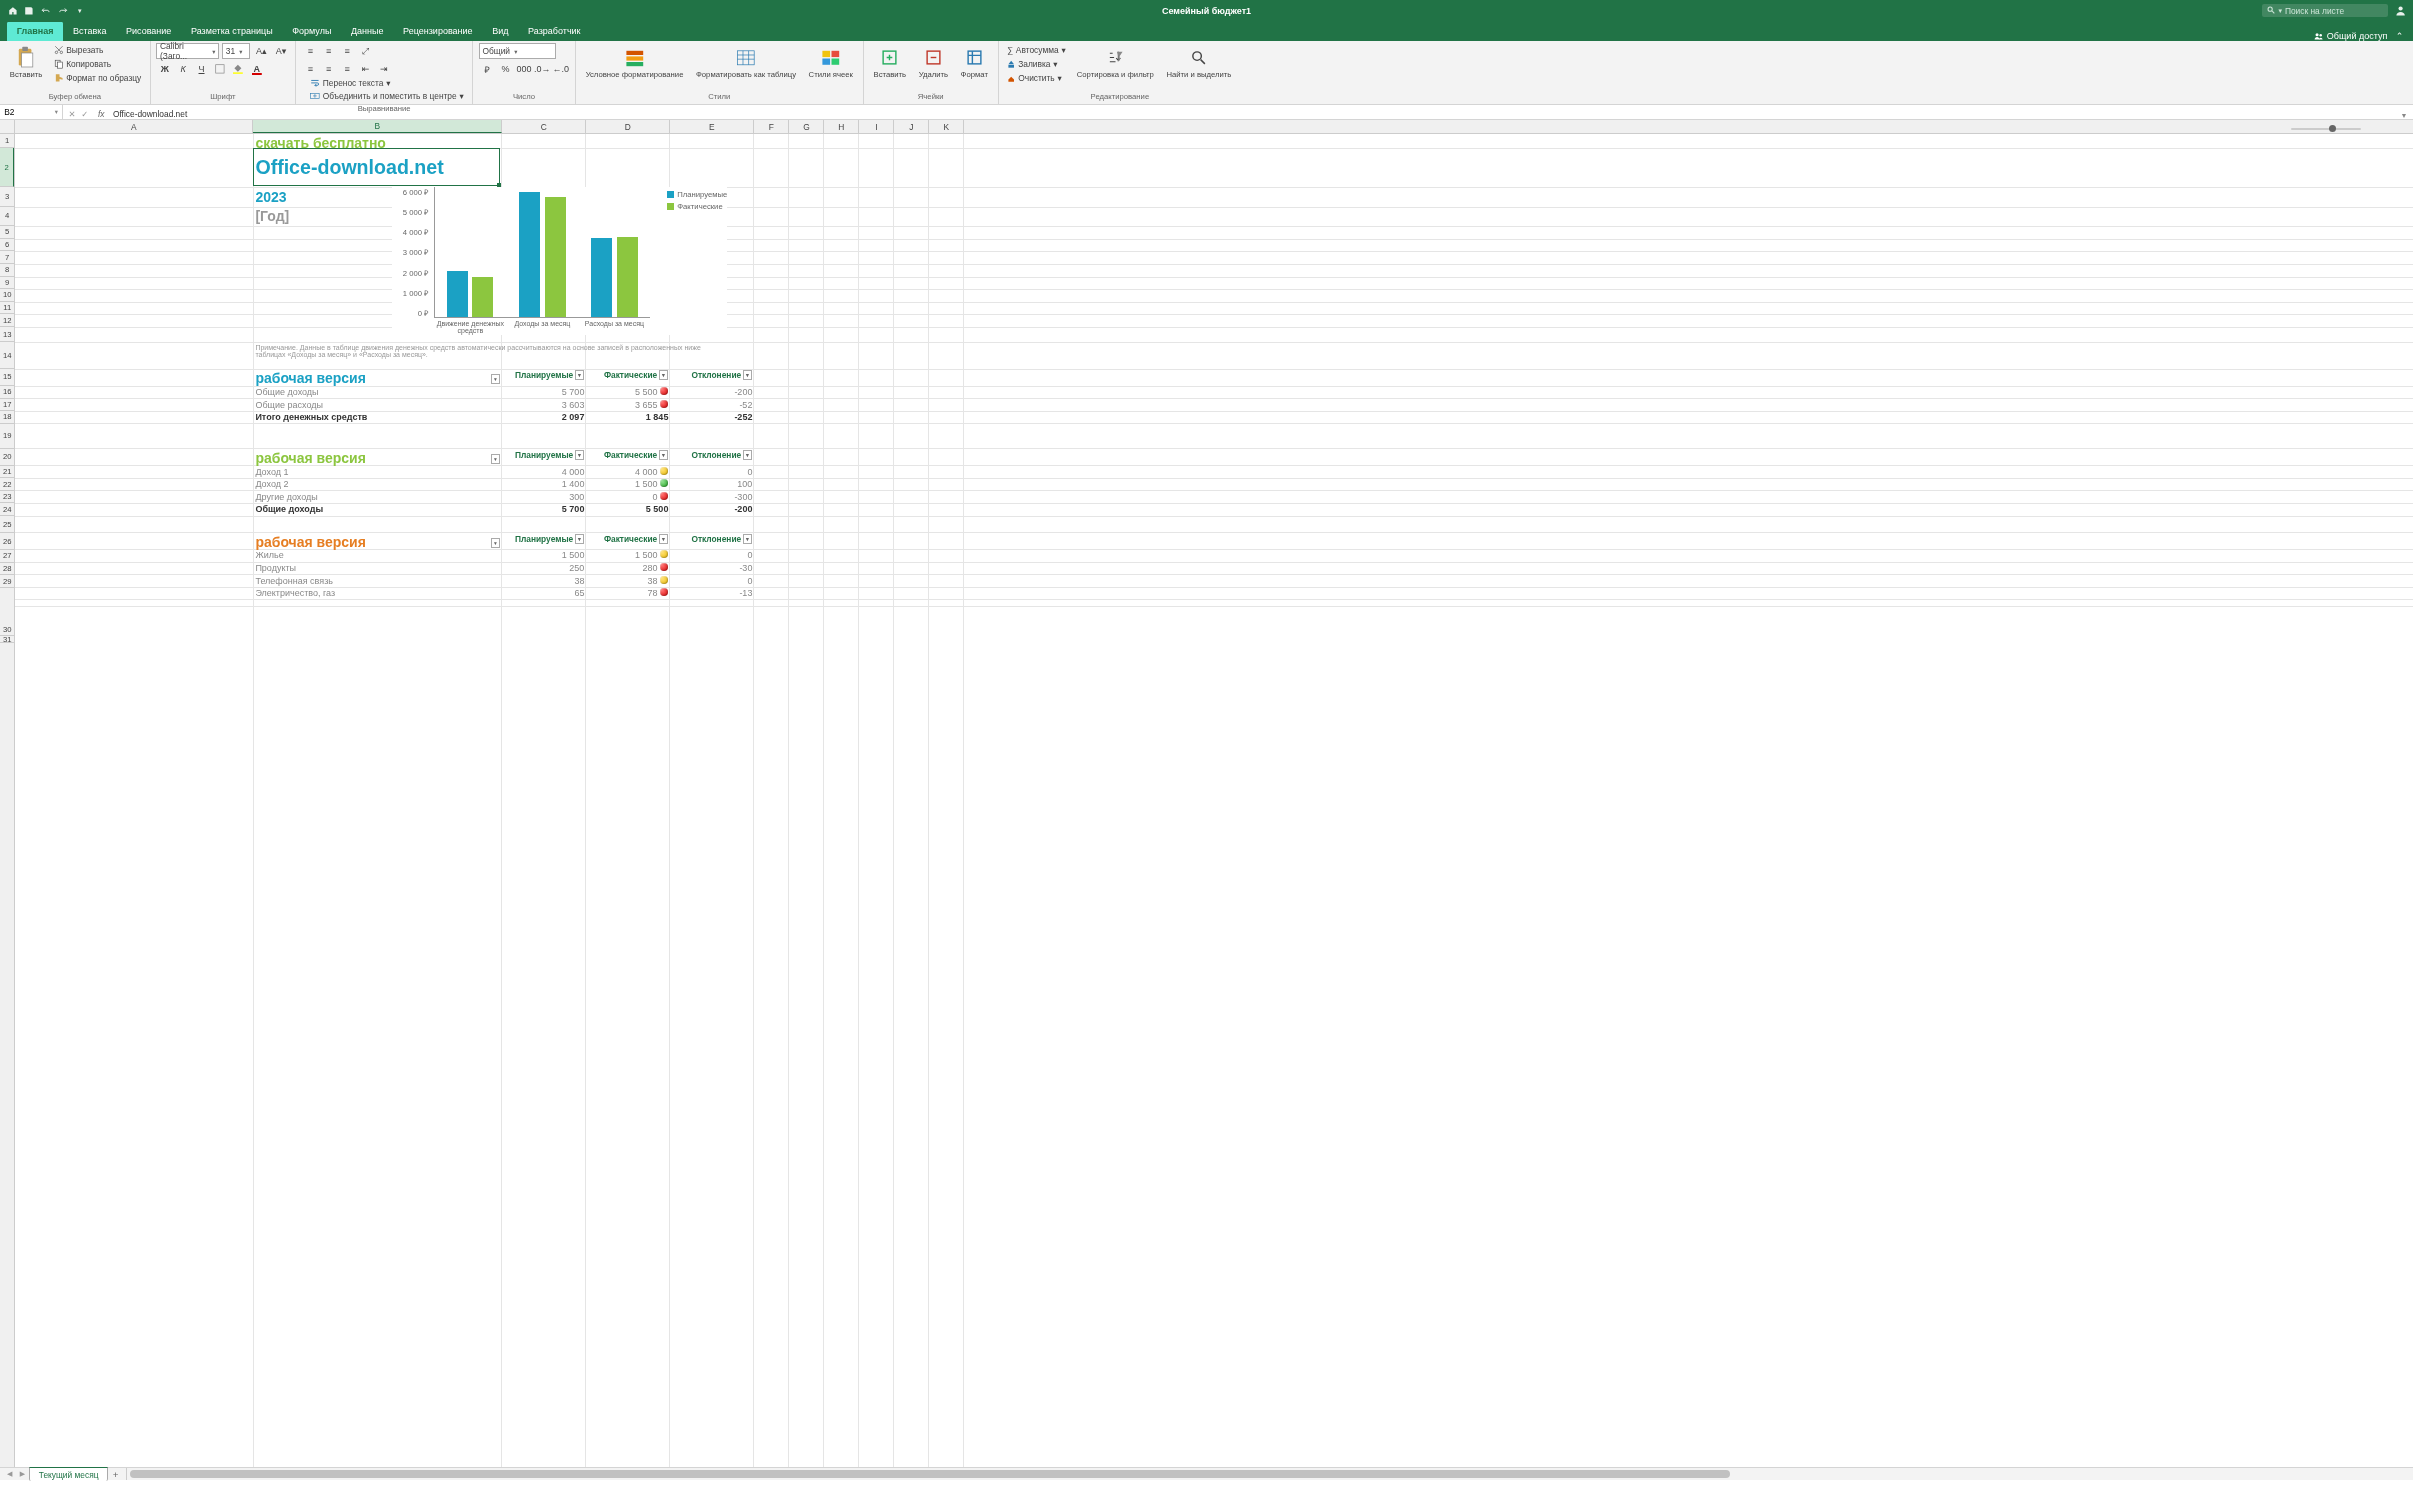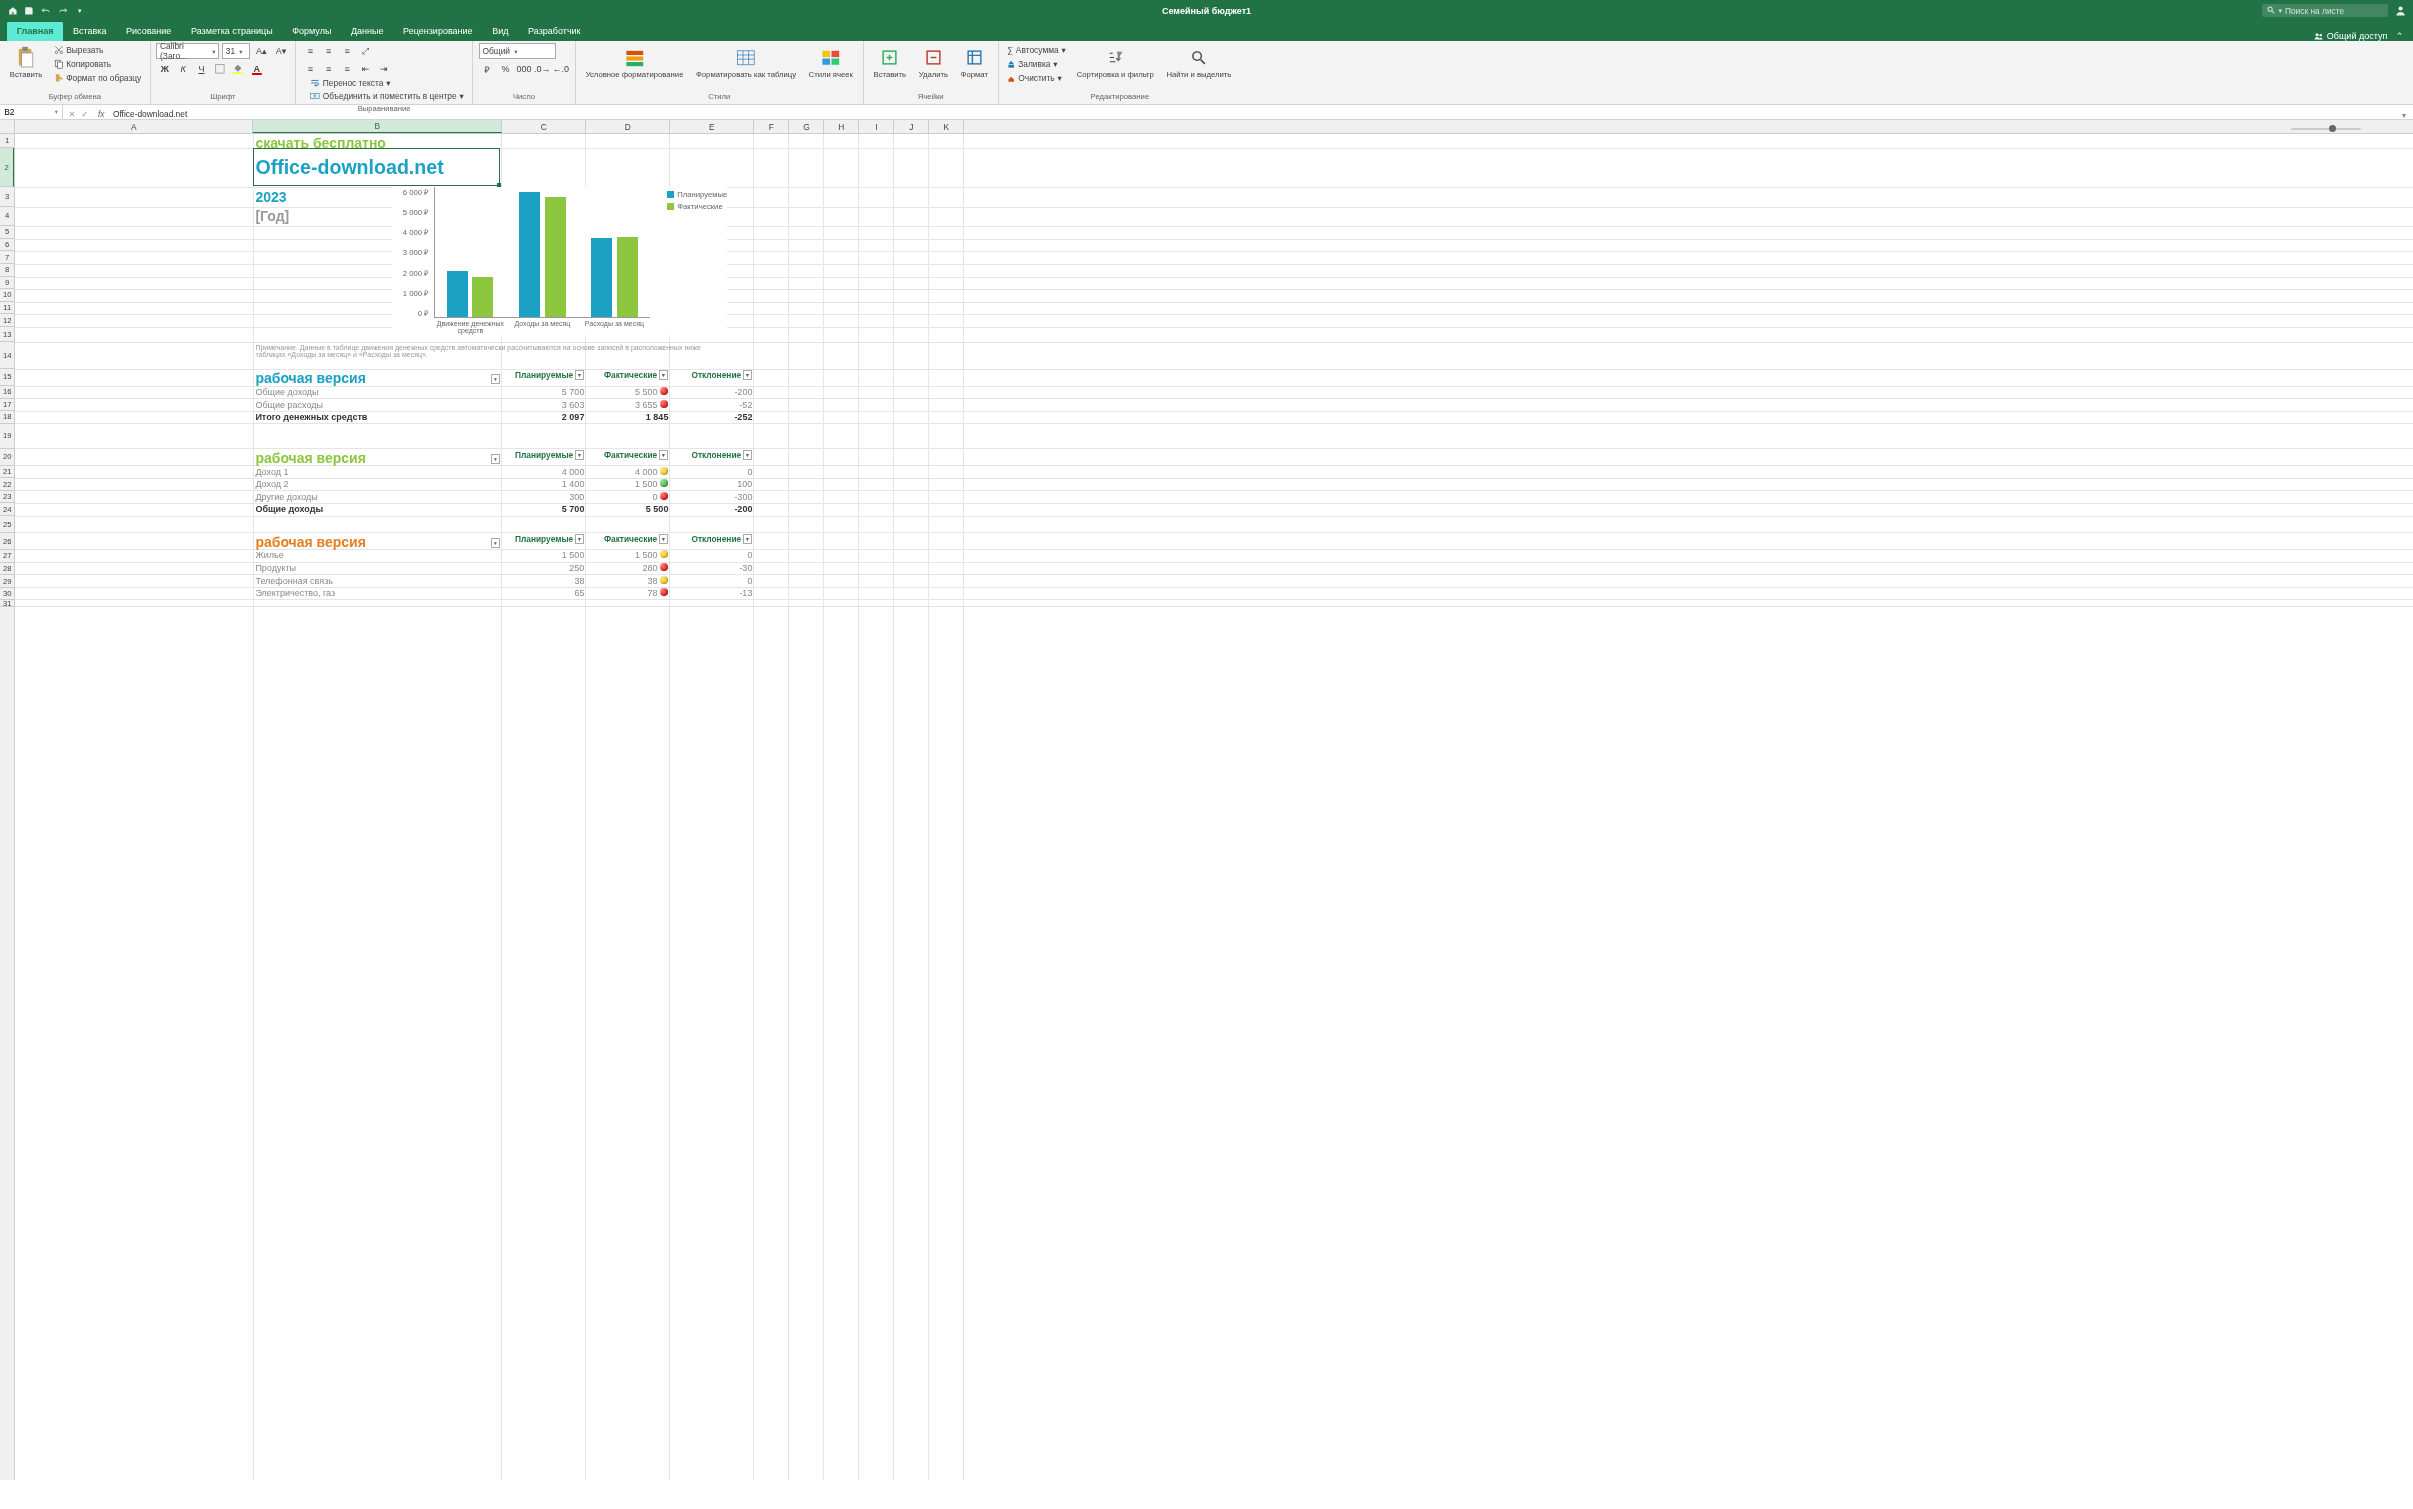--- a/index.html
+++ b/index.html
@@ -428,21 +428,21 @@
         <div class="rh" style="height: 17px;">20</div>
         <div class="rh" style="height: 12.6px;">21</div>
         <div class="rh" style="height: 12.6px;">22</div>
         <div class="rh" style="height: 12.6px;">23</div>
         <div class="rh" style="height: 12.6px;">24</div>
         <div class="rh" style="height: 17px;">25</div>
         <div class="rh" style="height: 17px;">26</div>
         <div class="rh" style="height: 12.6px;">27</div>
         <div class="rh" style="height: 12.6px;">28</div>
         <div class="rh" style="height: 12.6px;">29</div>
-        <div class="rh" style="height: 12.6px;">30</div>
+        <div class="rh" style="height: 12.6px; margin-top: 36px;">30</div>
         <div class="rh" style="height: 7px;">31</div>
       </div>
     <div class="cells" id="cells">
       <div class="gridlines" id="gridlines">
           <div class="vl" style="left: 238px;"></div>
           <div class="vl" style="left: 486px;"></div>
           <div class="vl" style="left: 570px;"></div>
           <div class="vl" style="left: 654px;"></div>
           <div class="vl" style="left: 738px;"></div>
           <div class="vl" style="left: 773px;"></div>
@@ -629,20 +629,31 @@
           <div class="cell-content" style="left: 489px; top: 442px; width: 80px;;text-align:right;color:#888">38</div>
           <div class="cell-content" style="left: 573px; top: 442px; width: 80px;;text-align:right;color:#888">38 <span class="dot yellow"></span></div>
           <div class="cell-content" style="left: 657px; top: 442px; width: 80px;;text-align:right;color:#888">0</div>
           <div class="cell-content" style="left: 240px; top: 454px; width: 245px;;color:#888">Электричество, газ</div>
           <div class="cell-content" style="left: 489px; top: 454px; width: 80px;;text-align:right;color:#888">65</div>
           <div class="cell-content" style="left: 573px; top: 454px; width: 80px;;text-align:right;color:#888">78 <span class="dot red"></span></div>
           <div class="cell-content" style="left: 657px; top: 454px; width: 80px;;text-align:right;color:#888">-13</div>
         </div>
     </div>
   </div>
+  <div class="hscroll-row">
+    <div class="tab-strip">
+      <span class="nav-arrow">◀</span>
+      <span class="nav-arrow">▶</span>
+      <div class="sheet-tab">Текущий месяц</div>
+      <span class="add-sheet">+</span>
+    </div>
+    <div class="hscroll">
+        <div class="scroll-thumb" style="left:2.8px;width:70%"></div>
+      </div>
+  </div>
 </div>
 
 <div class="status-bar">
   <div class="status-left">
     <span>Готово</span>
     <span>
         <svg width="9.8" height="9.8" viewBox="0 0 14 14" fill="none" stroke="#666">
           <rect x="2" y="2" width="10" height="10"></rect>
           <circle cx="7" cy="7" r="2" fill="#666"></circle>
         </svg>

